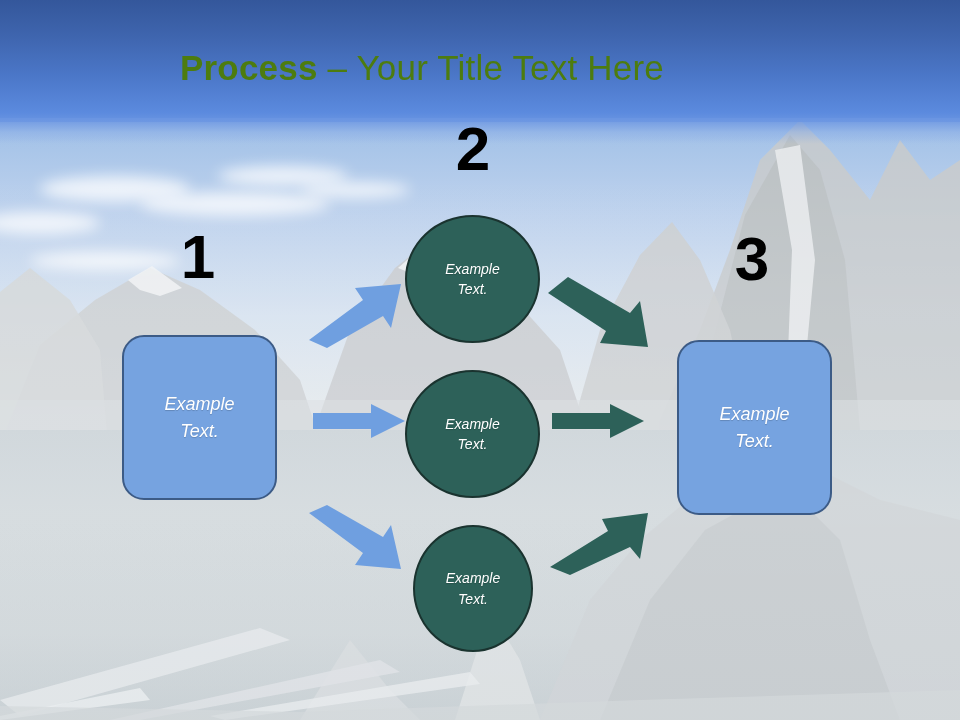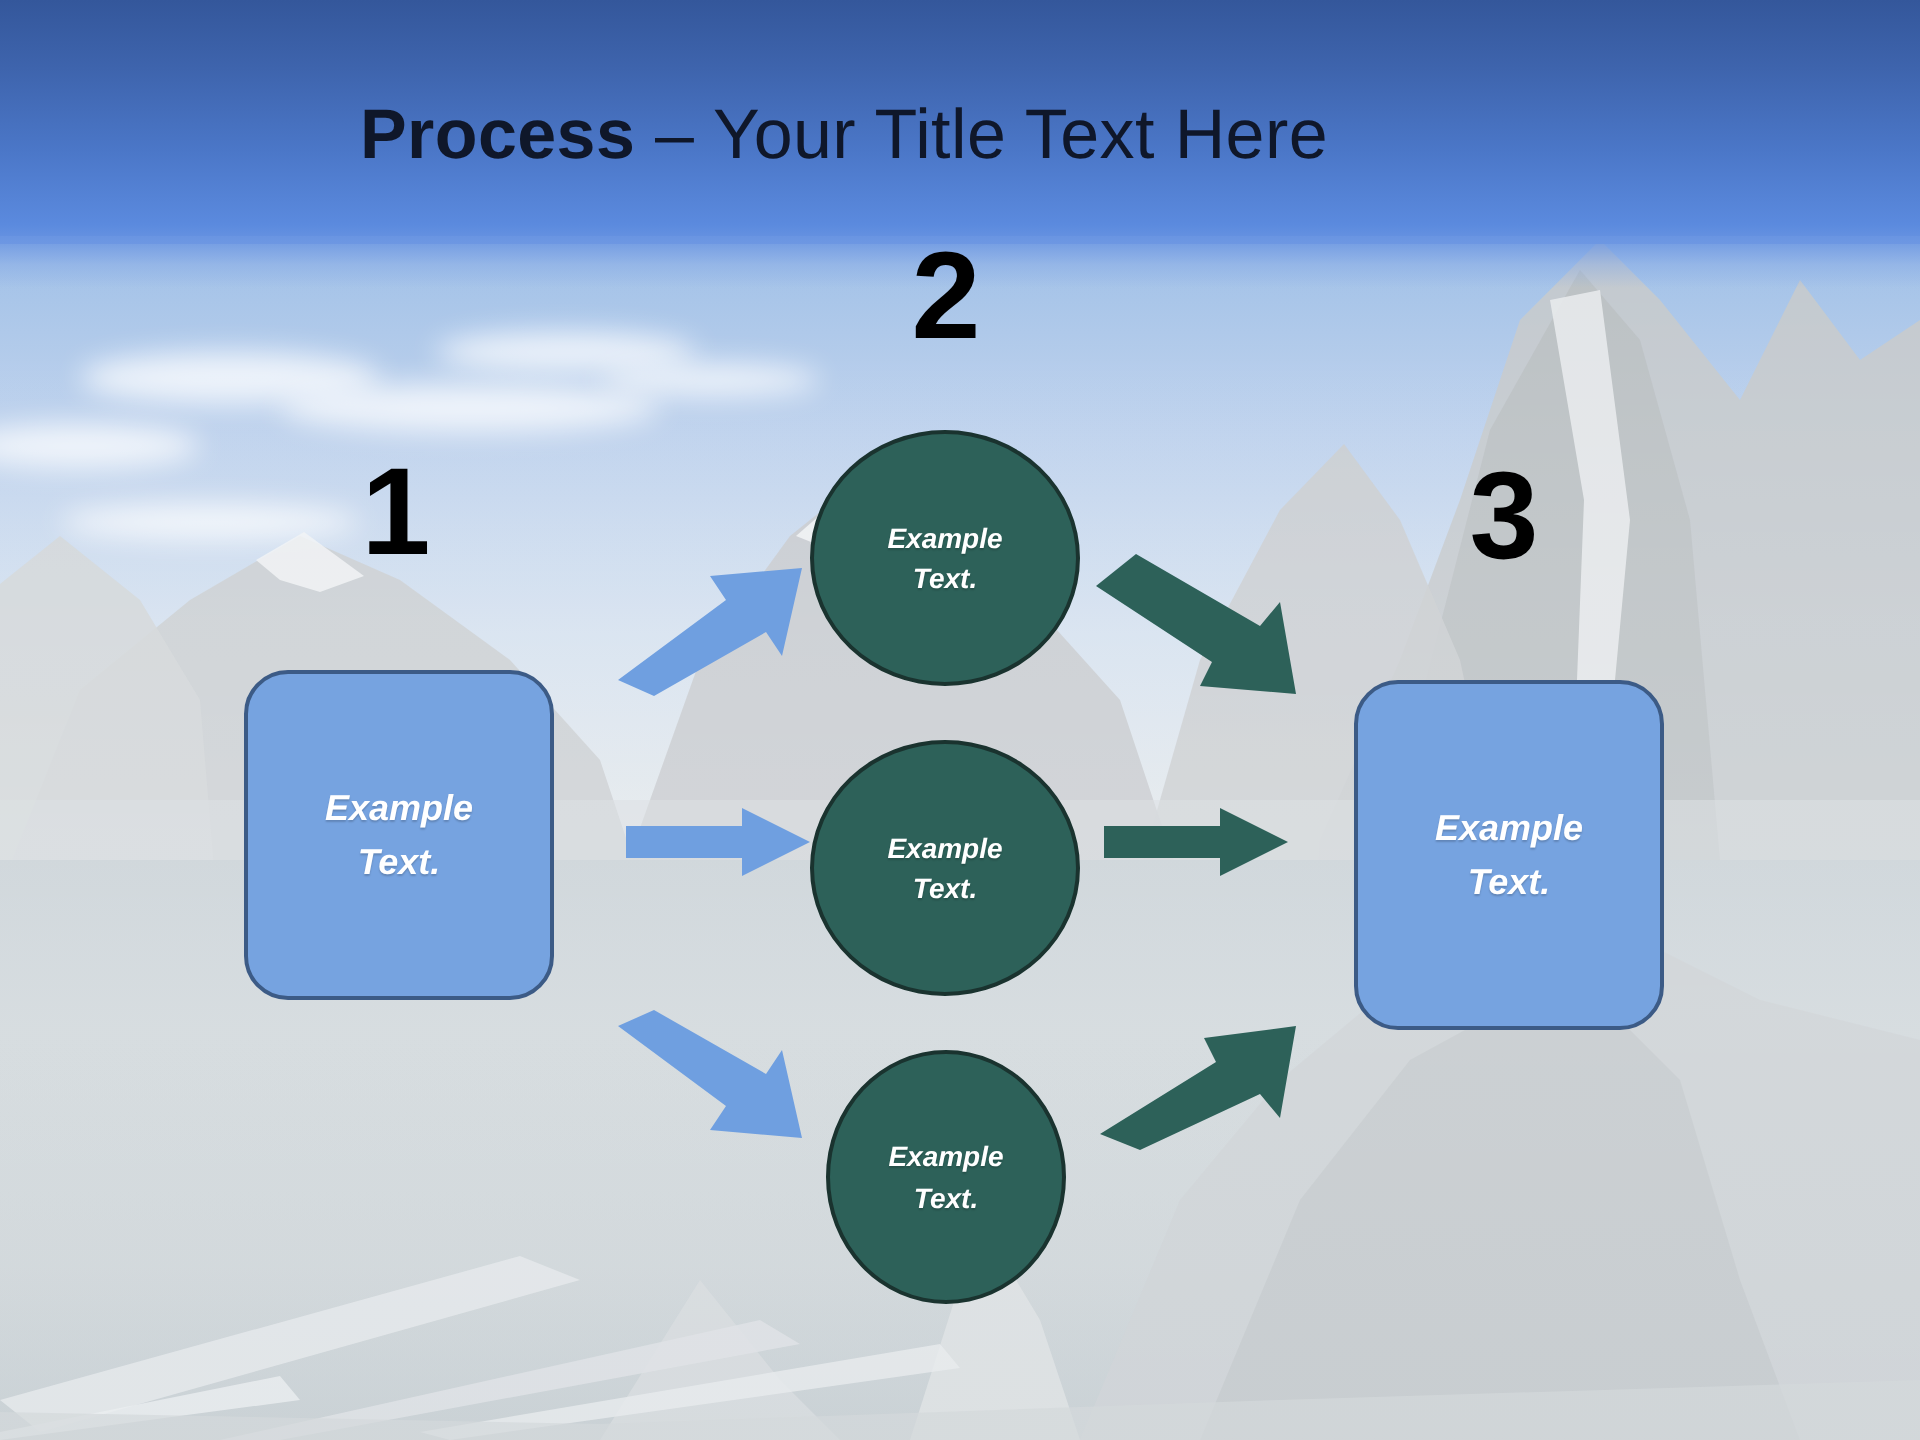--- a/index.html
+++ b/index.html
@@ -62,21 +62,21 @@
     position: absolute; left: 0; top: 0; width: 960px; height: 122px;
     background: linear-gradient(to bottom, #34579b 0%, #3e64ad 28%, #4b77c8 62%, #5b8ade 92%, #6a95e2 100%);
   }
   .title-fade {
     position: absolute; left: 0; top: 118px; width: 960px; height: 26px;
     background: linear-gradient(to bottom, rgba(106,149,226,0.95) 0%, rgba(132,168,230,0.45) 55%, rgba(170,195,232,0.0) 100%);
   }
   .slide-title {
     position: absolute; left: 0; top: 48px; width: 844px;
     text-align: center;
-    color: #0f172a;
+    color: #4d7c0f;
     font-size: 35px;
     line-height: 40px;
     letter-spacing: 0.2px;
     white-space: nowrap;
   }
   .slide-title .t-bold { font-weight: bold; }
   .slide-title .t-norm { font-weight: normal; }
 
   
   .step-num {
@@ -100,21 +100,21 @@
     border-radius: 22px;
     box-sizing: border-box;
     display: flex;
     align-items: center;
     justify-content: center;
   }
   .proc-box .box-text,
   .proc-circle .circ-text {
     color: #ffffff;
     font-style: italic;
-    font-weight: bold;
+    font-weight: normal;
     text-align: center;
     line-height: 1.45;
     text-shadow: 0 1px 1px rgba(0,0,0,0.18);
   }
   #box-1 { left: 122px; top: 335px; width: 155px; height: 165px; }
   #box-1 .box-text { font-size: 18px; }
   #box-3 { left: 677px; top: 340px; width: 155px; height: 175px; }
   #box-3 .box-text { font-size: 18px; }
 
   

